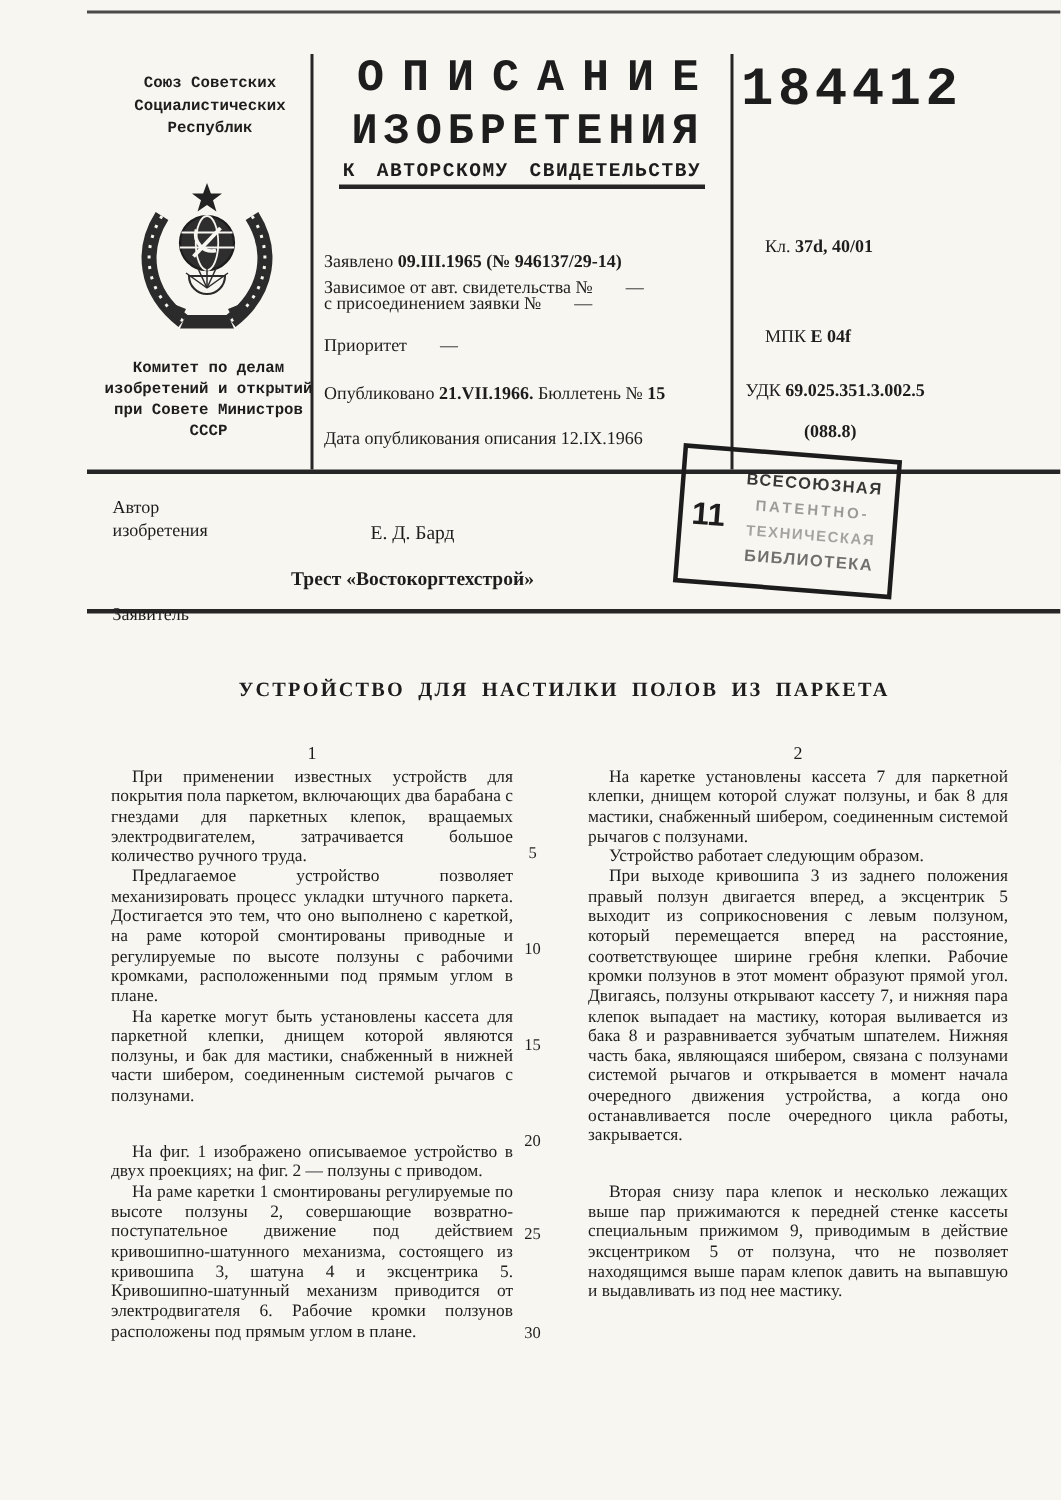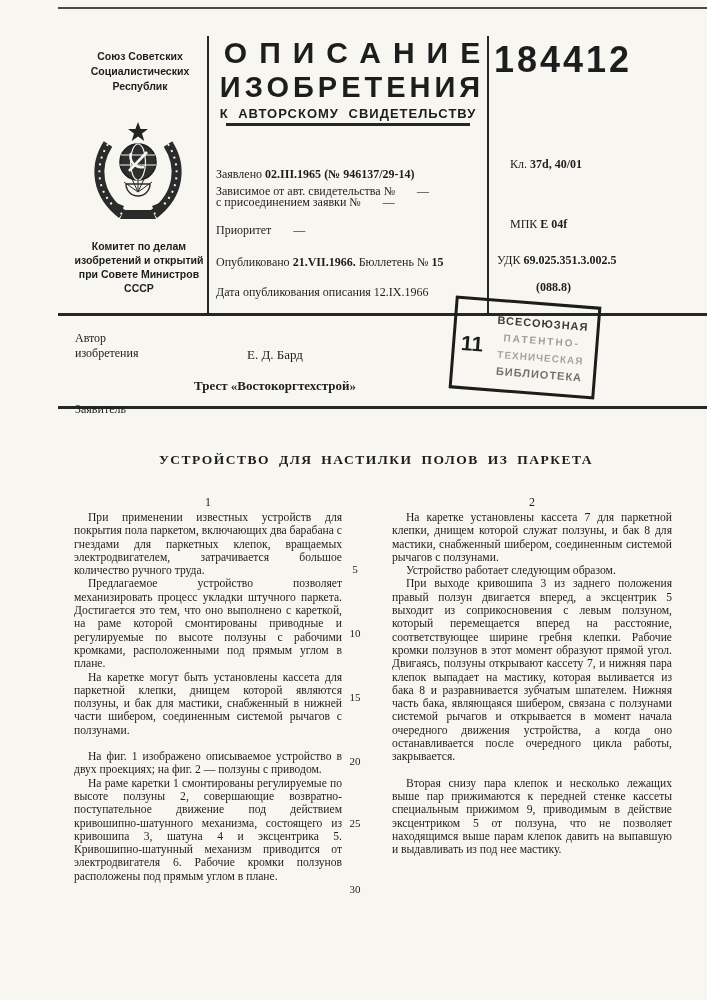--- a/index.html
+++ b/index.html
@@ -9,21 +9,21 @@
     font-family:"Liberation Serif", serif;
     color:#1d1d1d;
     position:relative;
     overflow:hidden;
   }
   .page{
     position:absolute;inset:0;
     background:#f8f6f1;
   }
   .abs{position:absolute;}
-  .sans{font-family:Liberation Sans, sans-serif;}
+  .sans{font-family:Liberation Mono, monospace;}
   .b{font-weight:bold;}
   .rule{background:#262626;}
 
   
   .top-rule{left:58px;top:7px;width:649px;height:2px;background:#4a4a4a;}
 
   
   .country{left:70px;top:49px;width:140px;font-size:10.5px;font-weight:bold;line-height:15px;text-align:center;}
   .emblem{left:90px;top:120px;}
   .committee{left:60px;top:239px;width:158px;font-size:10.5px;font-weight:bold;line-height:14px;text-align:center;}
@@ -79,21 +79,21 @@
   .inv-title{left:80px;top:452px;width:592px;text-align:center;font-size:13.5px;font-weight:bold;letter-spacing:1.5px;word-spacing:4px;white-space:nowrap;}
 
   
   .col-head{top:495px;font-size:12px;text-align:center;}
   .ch1{left:74px;width:268px;}
   .ch2{left:392px;width:280px;}
   .col{font-size:11.6px;line-height:13.3px;text-align:justify;}
   .col1{left:74px;top:511px;width:268px;}
   .col2{left:392px;top:511px;width:280px;}
   .col p{margin:0;text-indent:14px;}
-  .col p.spaced{margin-top:13px;}
+  .col p.spaced{margin-top:24px;}
 
   .lnum{left:341px;width:28px;text-align:center;font-size:11px;}
   .ln0{top:563px;} .ln1{top:627px;} .ln2{top:691px;}
   .ln3{top:755px;} .ln4{top:817px;} .ln5{top:883px;}
 </style>
 </head>
 <body>
 
 <div class="page">
 
@@ -149,21 +149,21 @@
   <div class="abs doc-type1 sans">ОПИСАНИЕ</div>
   <div class="abs doc-type2 sans">ИЗОБРЕТЕНИЯ</div>
   <div class="abs doc-sub sans">К АВТОРСКОМУ СВИДЕТЕЛЬСТВУ</div>
   <div class="abs rule sub-rule"></div>
 
   <div class="abs field f1">
     <span>Зависимое от авт. свидетельства №</span><span class="dash">—</span>
   </div>
   <div class="abs field f2">
     <span>Заявлено</span>
-    <span class="b">02.III.1965</span>
+    <span class="b">09.III.1965</span>
     <span class="b">(№ 946137/29-14)</span>
   </div>
   <div class="abs field f3">
     <span>с присоединением заявки №</span><span class="dash">—</span>
   </div>
   <div class="abs field f4">
     <span>Приоритет</span><span class="dash">—</span>
   </div>
   <div class="abs field f5">
     <span>Опубликовано</span>

